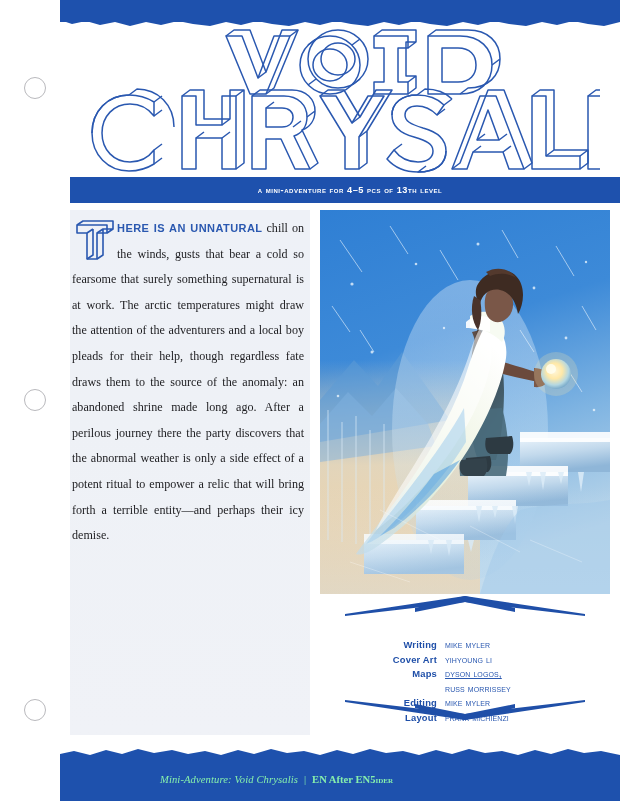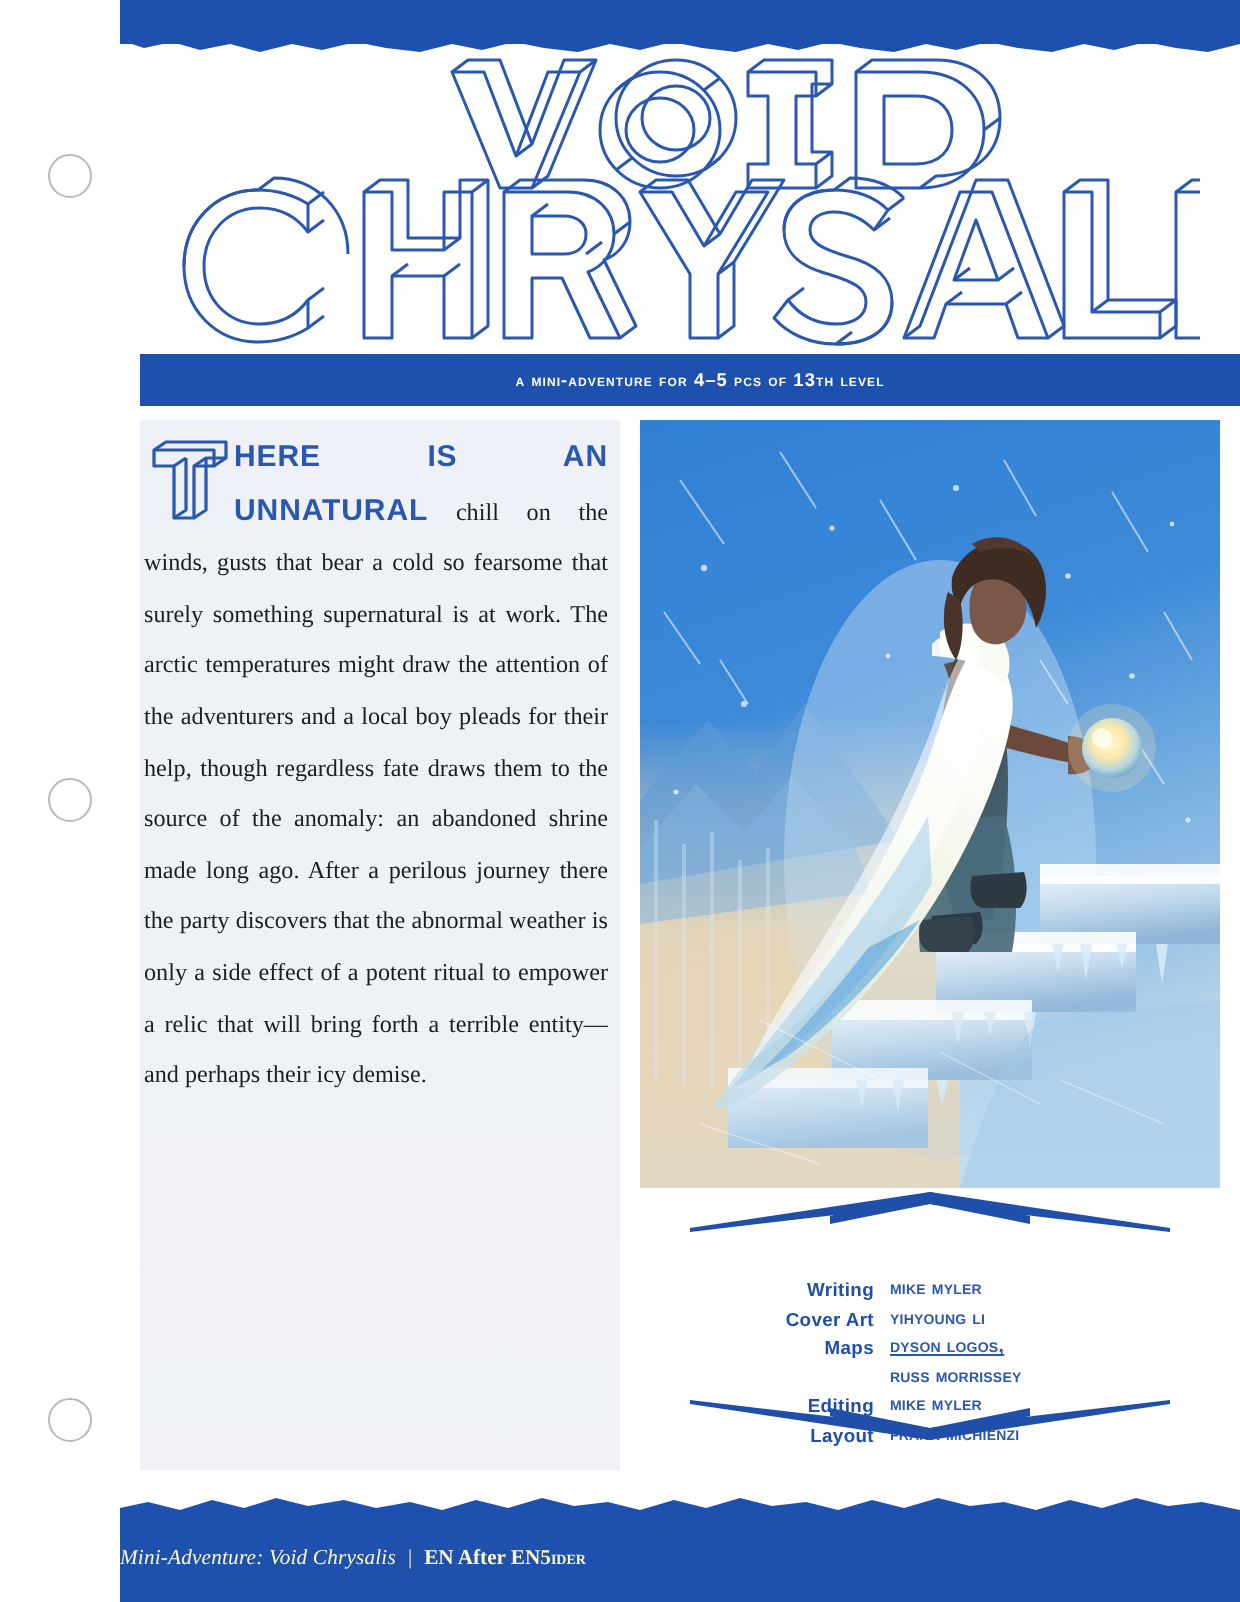--- a/index.html
+++ b/index.html
@@ -76,21 +76,21 @@
     color:#1d1d20;
     text-align:justify;
     padding:0 6px 0 2px;
     margin:0;
     hyphens:none;
   }
   .lead-caps{
     color:#2a58b0;
     font-family:"Liberation Sans", sans-serif;
     font-weight:bold;
-    font-size:15px;
+    font-size:11px;
     letter-spacing:.45px;
   }
 
   
   .art{
     position:absolute;left:320px;top:210px;width:290px;height:384px;
     z-index:4;overflow:hidden;background:#2f79d0;
   }
   .art svg{display:block}
 
@@ -115,21 +115,21 @@
     font-weight:bold;
     font-size:9.4px;
     letter-spacing:.2px;
     line-height:14.6px;
     white-space:nowrap;
   }
   .c-value{
     grid-column:3;
     color:#2a58b0;
     font-family:"Liberation Sans", sans-serif;
-    font-weight:bold;
+    font-weight:normal;
     font-size:10.4px;
     font-variant:small-caps;
     text-transform:lowercase;
     line-height:14.6px;
     letter-spacing:.1px;
     white-space:nowrap;
   }
   .c-value.link{text-decoration:underline;}
   .c-value.cont{grid-column:3;}
   .spacer{grid-column:1;}
@@ -137,21 +137,22 @@
   
   .footer-torn{
     position:absolute;left:60px;top:748px;width:560px;height:10px;z-index:3;
   }
   .footer{
     position:absolute;left:60px;top:757px;width:560px;height:44px;
     background:#1e51ad;z-index:3;
     display:flex;align-items:center;
   }
   .footer-inner{
-    color:#fef9c3;
+    padding-left:100px;
+    color:#86efac;
     white-space:nowrap;
     display:flex;align-items:baseline;gap:6px;
   }
   .f-ital{
     font-family:"Liberation Serif", serif;
     font-style:italic;font-size:10.6px;letter-spacing:.1px;
   }
   .f-pipe{font-family:"Liberation Serif", serif;font-size:10.6px;opacity:.9}
   .f-bold{
     font-family:"Liberation Serif", serif;

